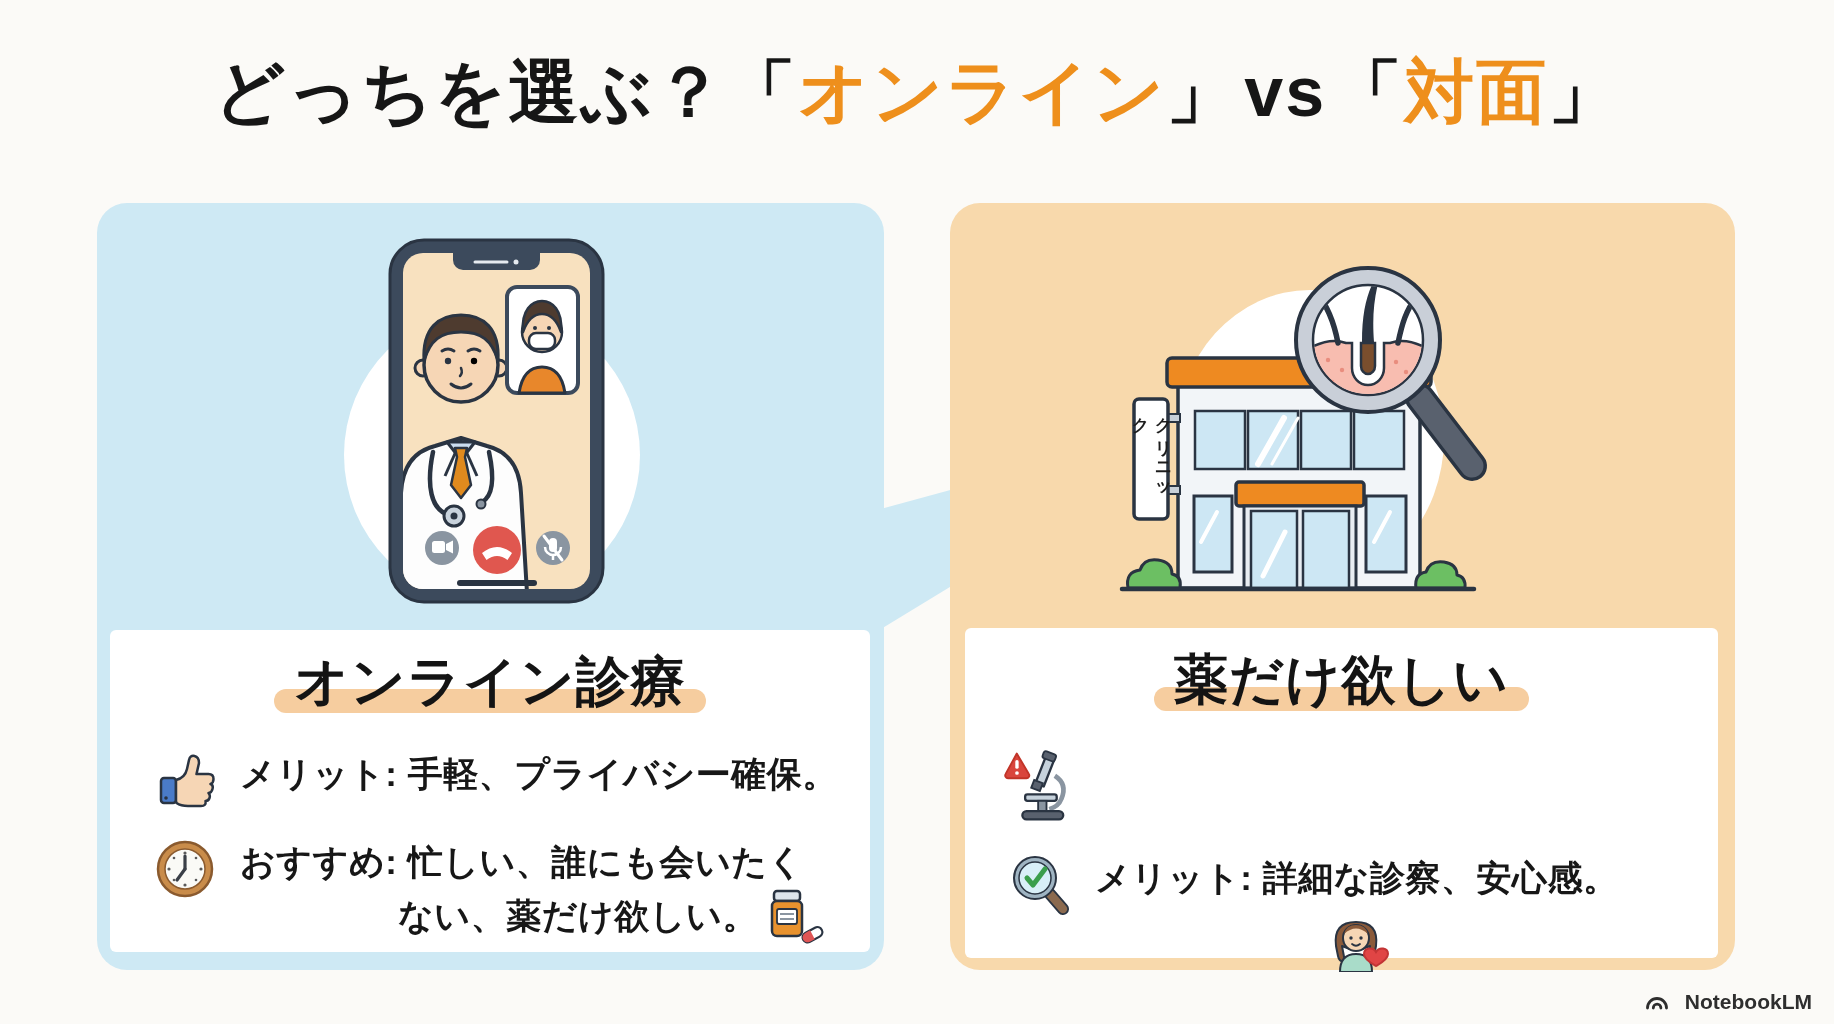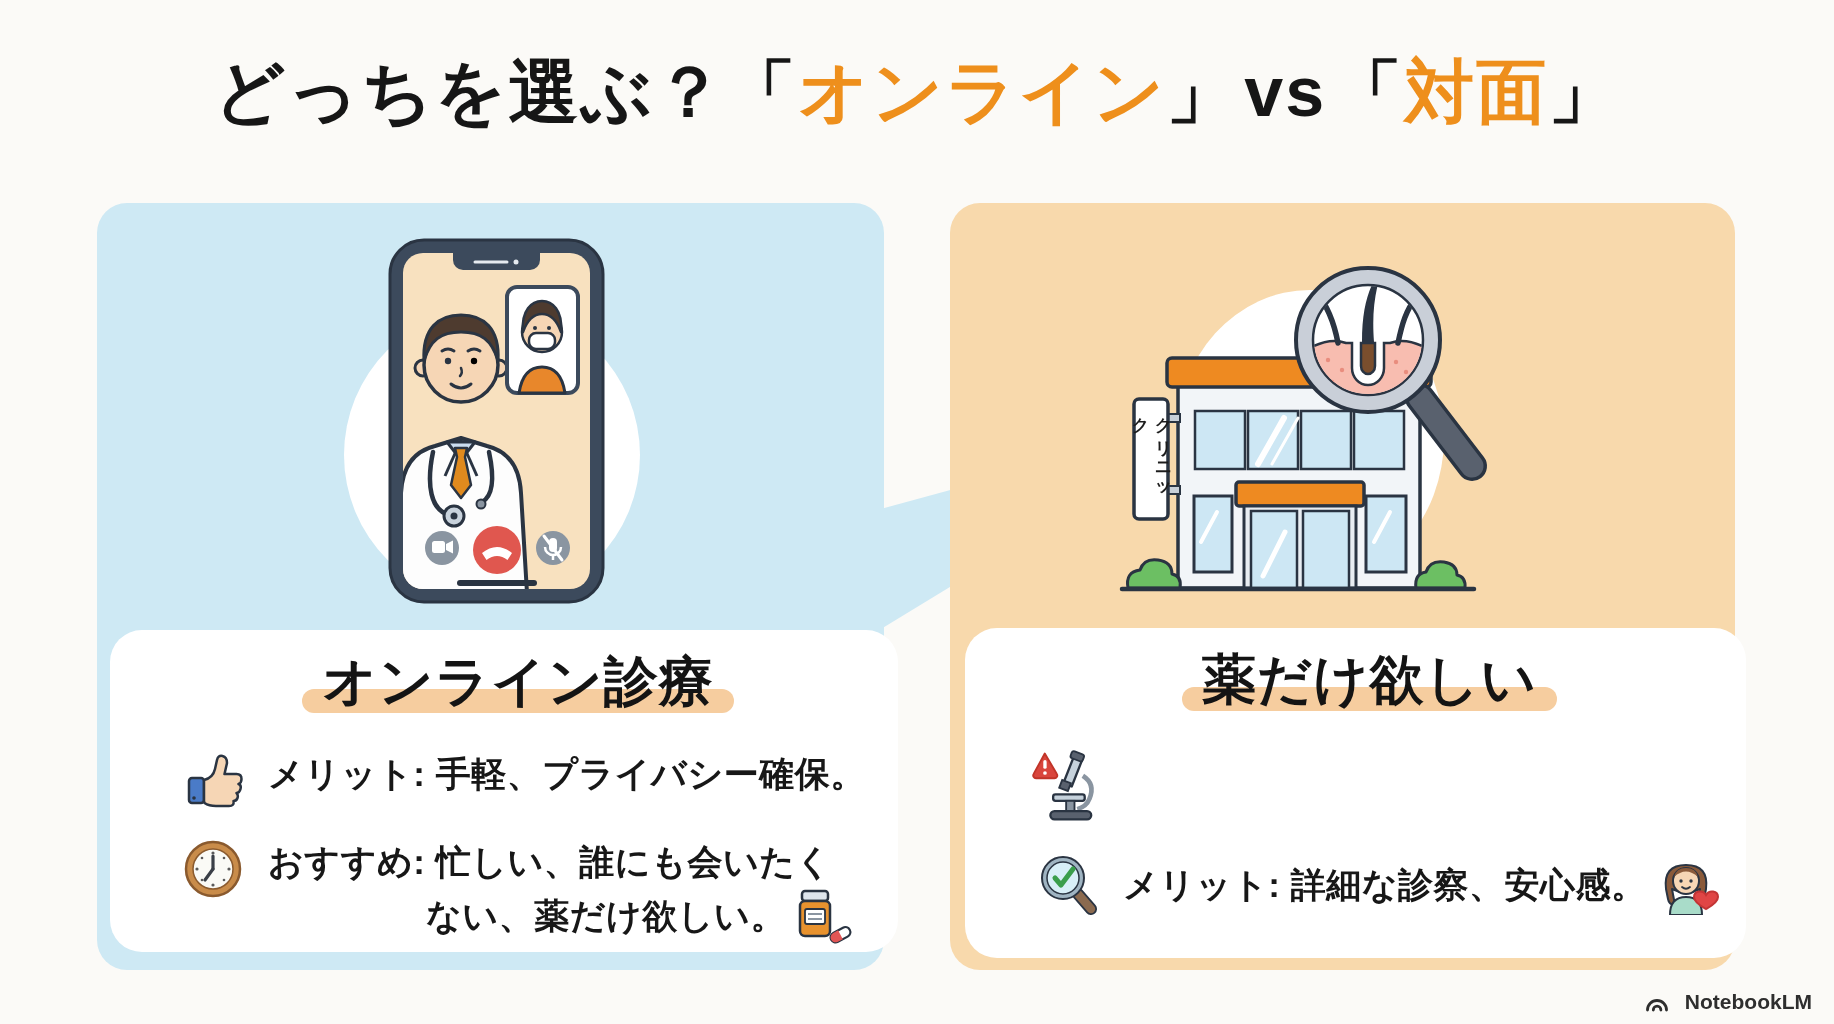--- a/index.html
+++ b/index.html
@@ -34,21 +34,21 @@
   .illu-left  { left:295px;  top:228px; width:405px; height:395px; }
   .illu-right { left:1100px; top:242px; width:400px; height:352px; }
   .sign-text {
     position:absolute; left:1138px; top:406px; width:28px; height:110px;
     writing-mode:vertical-rl; text-orientation:upright;
     font-size:17px; font-weight:700; color:#1c1c1c; letter-spacing:3px;
     display:flex; align-items:center; justify-content:center;
   }
   
   .card {
-    position:absolute; background:#FFFFFF; border-radius:32px;padding-left:28px;
+    position:absolute; background:#FFFFFF; border-radius:6px;
   }
   .card-left  { left:110px; top:630px; width:760px; height:322px; }
   .card-right { left:965px; top:628px; width:753px; height:330px; }
   .card-title {
     margin:16px 0 0 0; text-align:center;
     font-size:54px; font-weight:900; color:#141414; letter-spacing:1px;
   }
   .hl { position:relative; z-index:0; padding:0 4px; }
   .hl::after {
     content:""; position:absolute; left:-16px; right:-16px; bottom:-2px;
@@ -60,21 +60,21 @@
   }
   .bullet { display:flex; gap:16px; align-items:flex-start; }
   .bicon { width:78px; min-width:78px; display:flex; justify-content:center; }
   .btext { font-size:35px; font-weight:800; line-height:1.4; color:#171717; letter-spacing:0.5px; }
   .bl1 { white-space:nowrap; }
   .bl2 { margin-left:158px; display:flex; align-items:center; gap:8px; white-space:nowrap; }
   .inline-icon { display:inline-flex; }
   
   .watermark {
     position:absolute; right:22px; bottom:10px;
-    display:flex; align-items:flex-end; gap:15px;
+    display:flex; align-items:flex-start; gap:15px;
     font-size:21px; font-weight:700; color:#2E2E2E;
   }
 </style>
 </head>
 <body>
 
 <div id="page">
 
   <div class="main-title">
     <span>どっちを選ぶ？「</span><span class="t-orange">オンライン</span><span>」</span><span class="t-vs">vs</span><span>「</span><span class="t-orange">対面</span><span>」</span>
@@ -298,21 +298,21 @@
         <span class="bicon">
           <svg width="62" height="62" viewBox="0 0 62 62">
             <line x1="41" y1="41" x2="54" y2="56" stroke="#2A3442" stroke-width="12" stroke-linecap="round"></line>
             <line x1="41" y1="41" x2="54" y2="56" stroke="#8B6A4F" stroke-width="8.5" stroke-linecap="round"></line>
             <circle cx="26" cy="25" r="21" fill="#9FB4C2" stroke="#2A3442" stroke-width="2"></circle>
             <circle cx="26" cy="25" r="16" fill="#D8EFF8" stroke="#2A3442" stroke-width="1.5"></circle>
             <path d="M18,25 l6,7 l12,-16" fill="none" stroke="#3A9E4C" stroke-width="5" stroke-linecap="round" stroke-linejoin="round"></path>
           </svg>
         </span>
         <div class="btext">
-          <div class="bl1" style="display:flex; align-items:center; gap:8px;">
+          <div class="bl1" style="display:flex; align-items:center; gap:8px;flex-direction:column;">
             <span>メリット: 詳細な診察、安心感。</span>
             <span class="inline-icon">
               <svg width="66" height="62" viewBox="0 0 66 62">
                 <path d="M12,36 q-3,-24 20,-24 q23,0 20,24 l-2,10 q-1,6 -7,6 l3,-16 q-14,7 -28,0 l3,16 q-6,0 -7,-6 z" fill="#8A5A3A" stroke="#2A3442" stroke-width="2" stroke-linejoin="round"></path>
                 <circle cx="32" cy="28" r="13" fill="#F6D6B5" stroke="#2A3442" stroke-width="2"></circle>
                 <path d="M20,24 q12,-11 24,0 q-2,-9 -12,-9 q-10,0 -12,9 z" fill="#8A5A3A"></path>
                 <circle cx="27" cy="28" r="1.7" fill="#2A3442"></circle>
                 <circle cx="37" cy="28" r="1.7" fill="#2A3442"></circle>
                 <path d="M28,34 q4,3.5 8,0" fill="none" stroke="#2A3442" stroke-width="1.8" stroke-linecap="round"></path>
                 <path d="M16,62 q0,-18 16,-18 q16,0 16,18 z" fill="#A9DCC9" stroke="#2A3442" stroke-width="2"></path>

